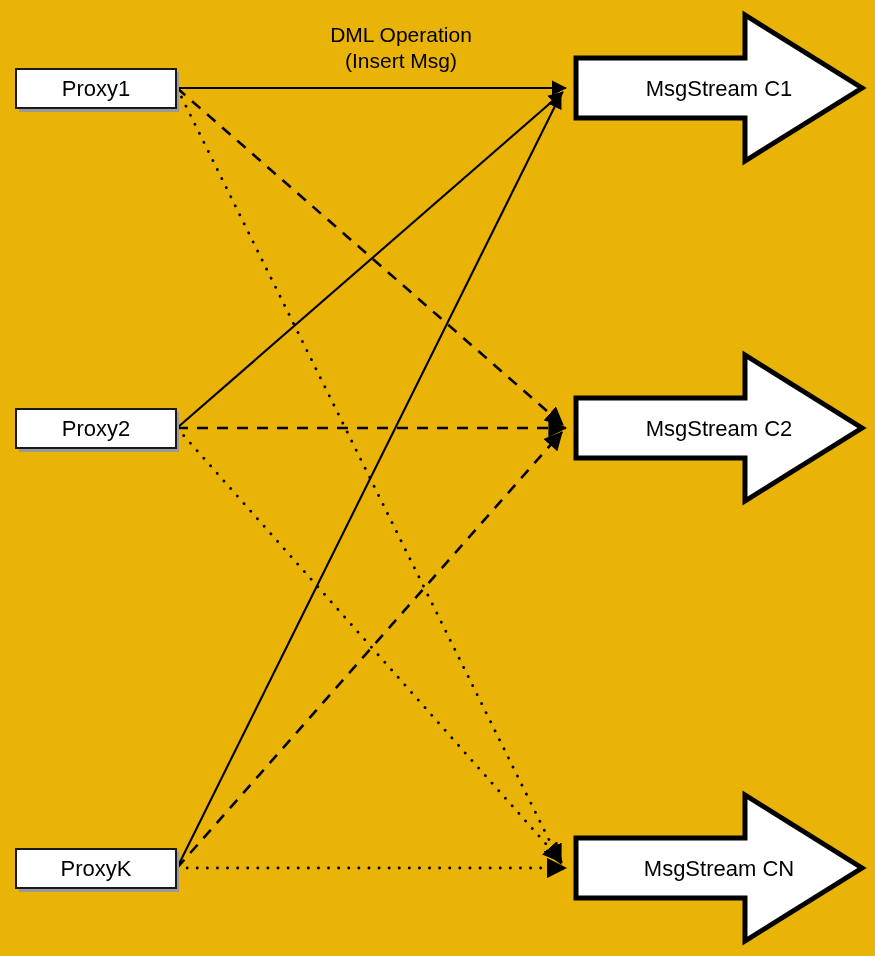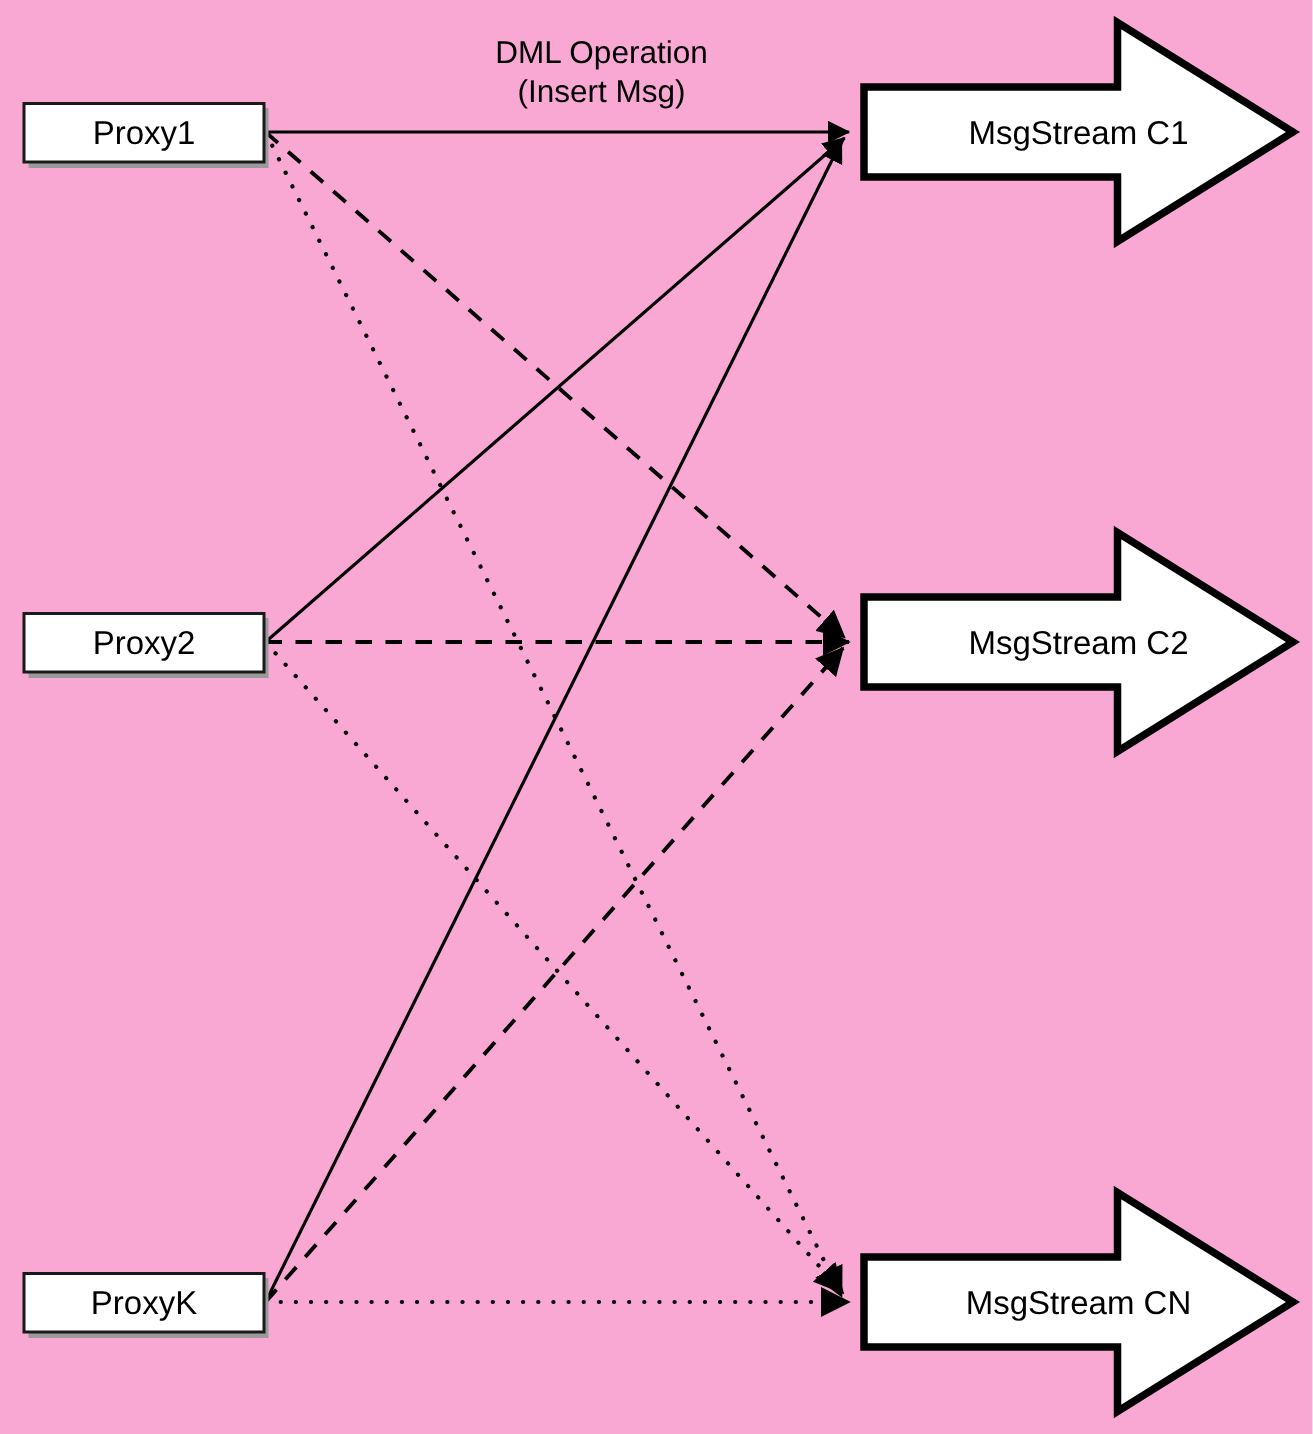--- a/index.html
+++ b/index.html
@@ -4,21 +4,21 @@
 <style>
   html, body {
     margin: 0;
     padding: 0;
     background: #ffffff;
   }
   #canvas {
     position: relative;
     width: 875px;
     height: 956px;
-    background: #f9a8d4;
+    background: #eab308;
     font-family: "Liberation Sans", sans-serif;
     overflow: hidden;
   }
   #diagram-svg {
     position: absolute;
     top: 0;
     left: 0;
     width: 875px;
     height: 956px;
   }

